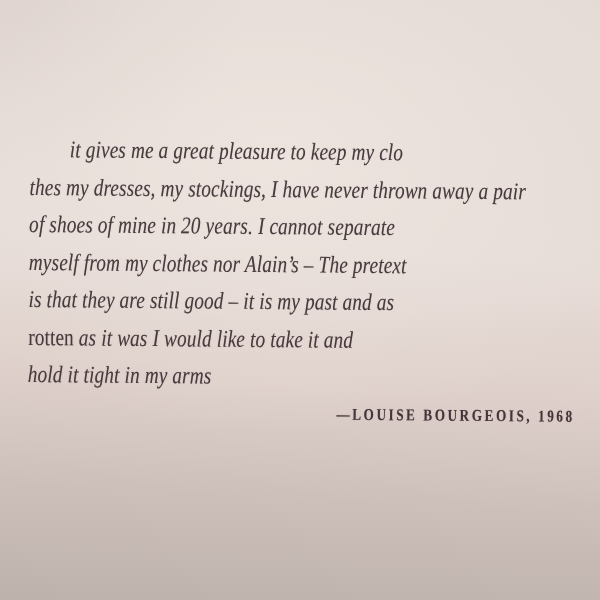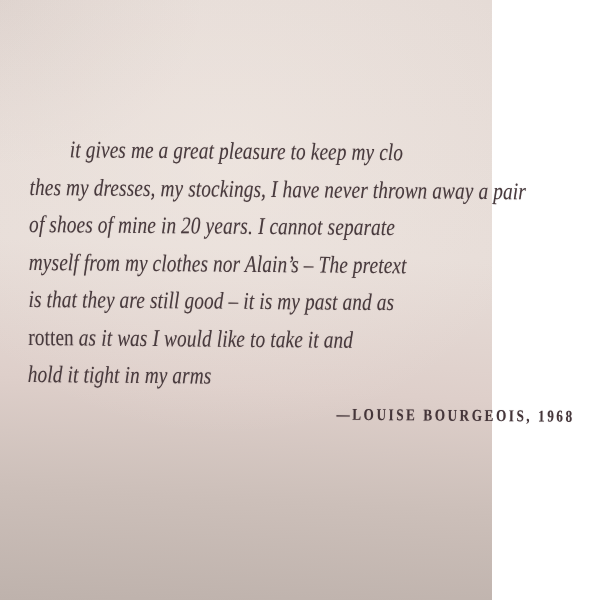--- a/index.html
+++ b/index.html
@@ -7,21 +7,21 @@
     padding: 0;
     width: 600px;
     height: 600px;
     overflow: hidden;
     font-family: "Liberation Serif", "DejaVu Serif", serif;
   }
 
   
   .photo {
     position: relative;
-    width: 492px;
+    width: 600px;
     height: 600px;
     background:
       radial-gradient(140% 140% at 50% 42%, rgba(0,0,0,0) 55%, rgba(82,62,58,0.10) 100%),
       radial-gradient(120% 85% at 46% 26%, rgba(243,235,229,0.50) 0%, rgba(243,235,229,0) 55%),
       radial-gradient(60% 40% at 0% 0%, rgba(120,95,90,0.07) 0%, rgba(120,95,90,0) 70%),
       linear-gradient(183deg, #e5dbd6 0%, #e7ddd8 42%, #decfca 64%, #ccbfb9 82%, #beb2ac 100%);
     text-decoration: underline;
   }
 
   .quote-block {

